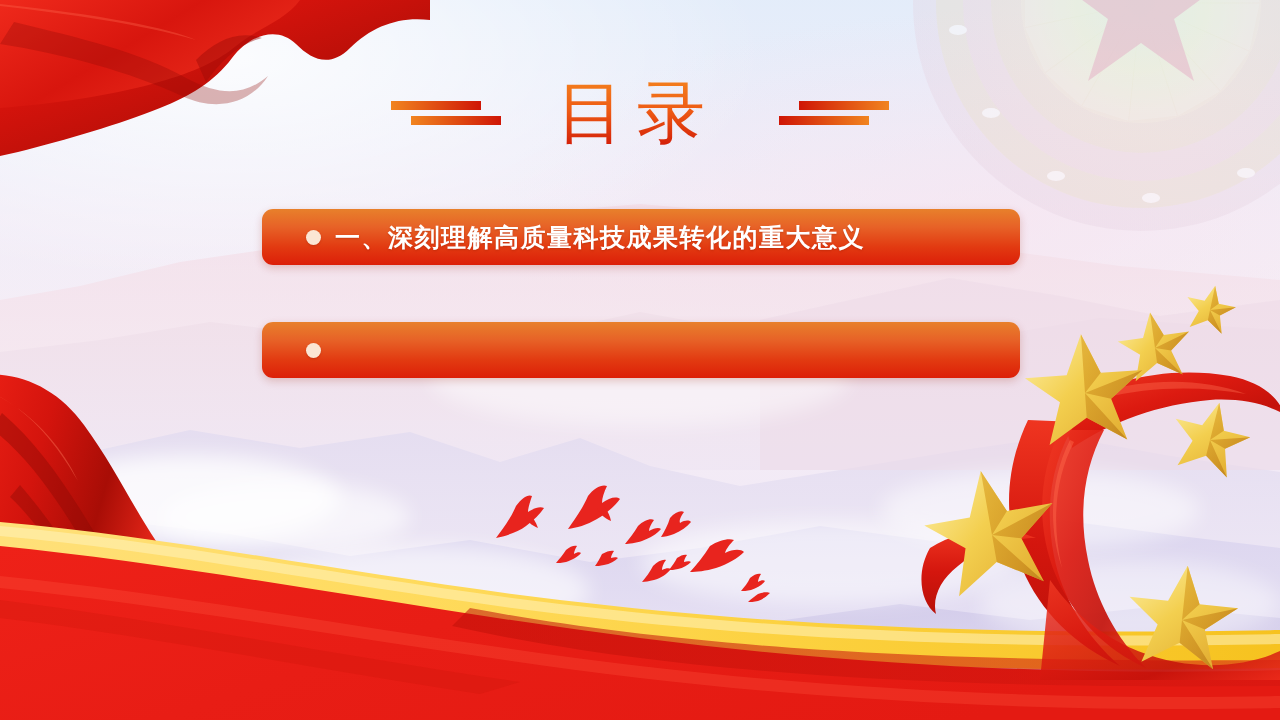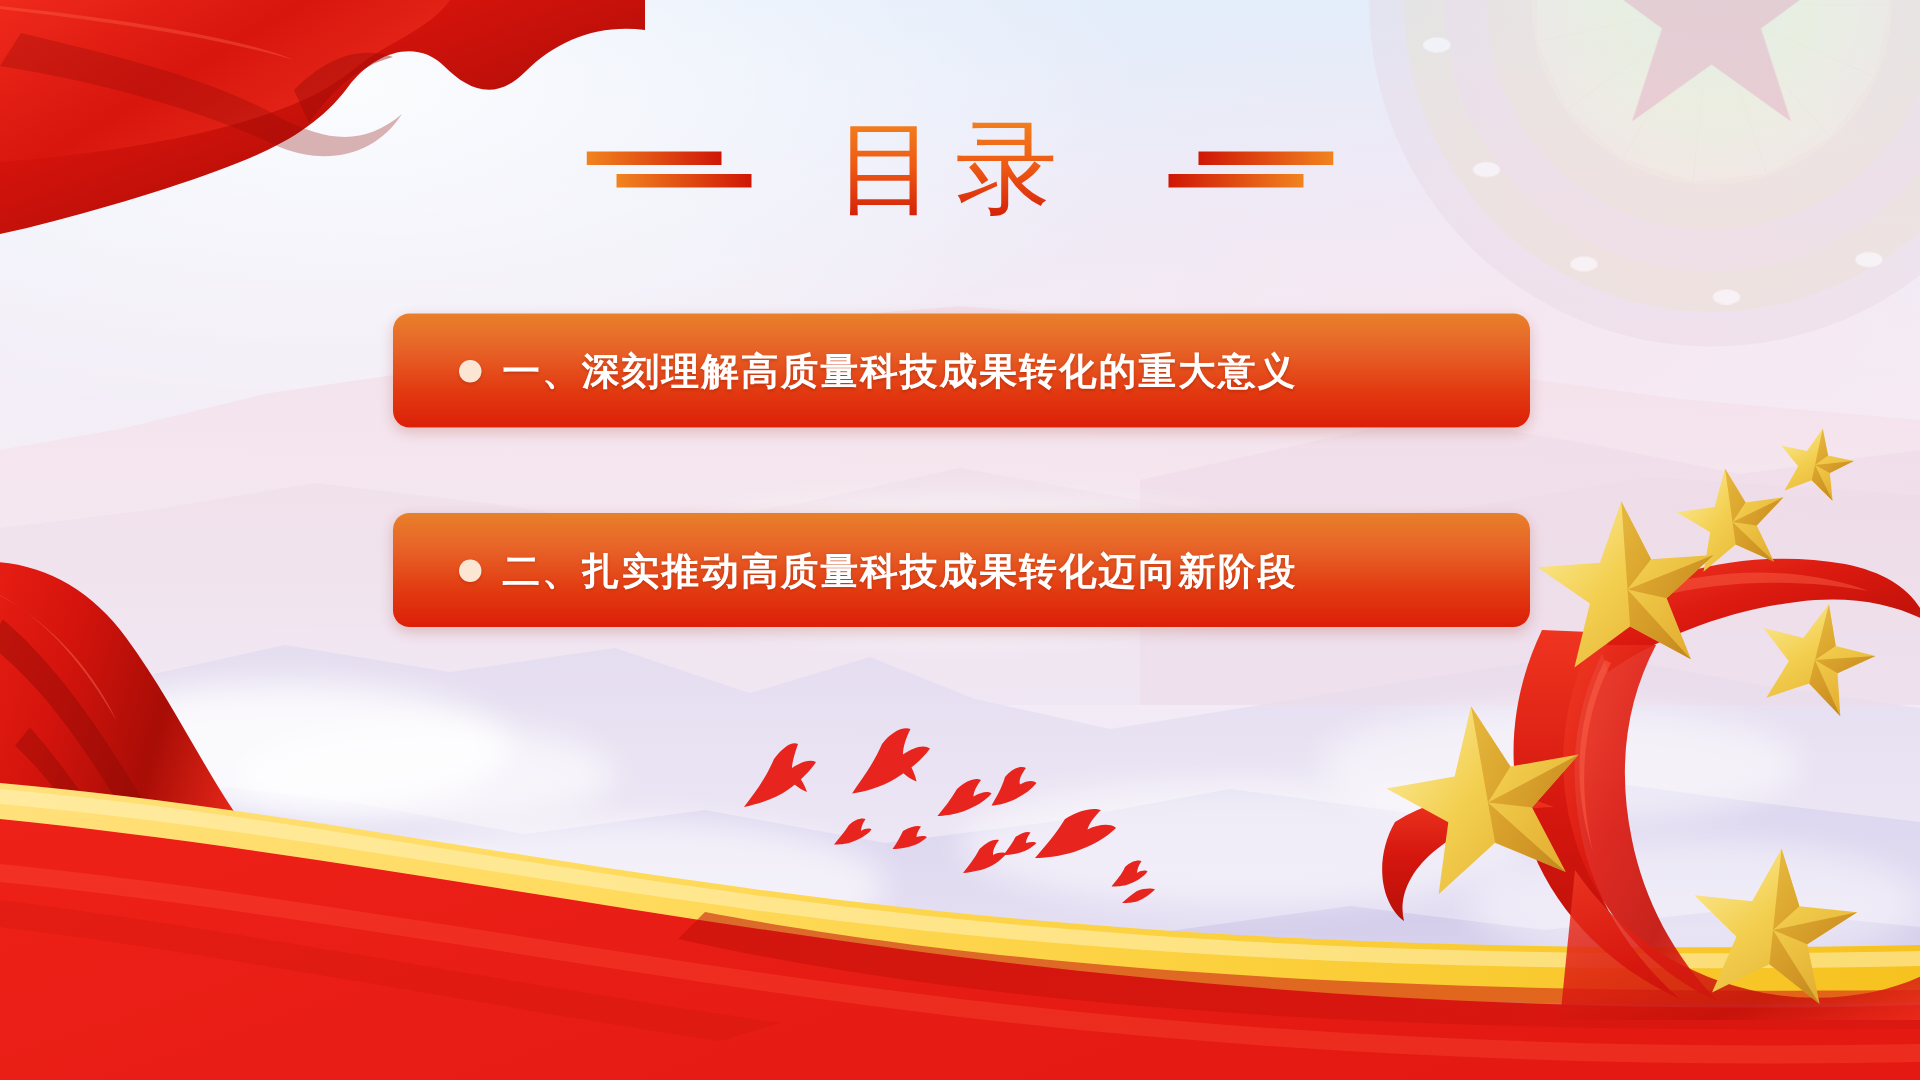--- a/index.html
+++ b/index.html
@@ -129,21 +129,21 @@
 
   
   .toc-list {
     position: absolute;
     left: 262px;
     top: 209px;
     width: 758px;
   }
   .toc-item {
     position: relative;
-    height: 76px;
+    height: 56px;
     border-radius: 11px;
     background: linear-gradient(180deg, #E8802B 0%, #E76227 32%, #E23A11 68%, #DC1F08 100%);
     box-shadow: 0 3px 9px rgba(150, 30, 0, 0.22);
     display: flex;
     align-items: center;
     padding-left: 44px;
     box-sizing: border-box;
     overflow: hidden;
   }
   .toc-item + .toc-item { margin-top: 57px; }
@@ -547,18 +547,17 @@
 
   <div class="toc-list">
 
     <div class="toc-item">
       <span class="toc-bullet"></span>
       <span class="toc-label">一、深刻理解高质量科技成果转化的重大意义</span>
     </div>
 
     <div class="toc-item">
       <span class="toc-bullet"></span>
-      <span class="toc-label">二、扎实推动高质量科技成果转化迈向新阶段</span>
     </div>
 
   </div>
 
 </div>
 
 </body></html>

